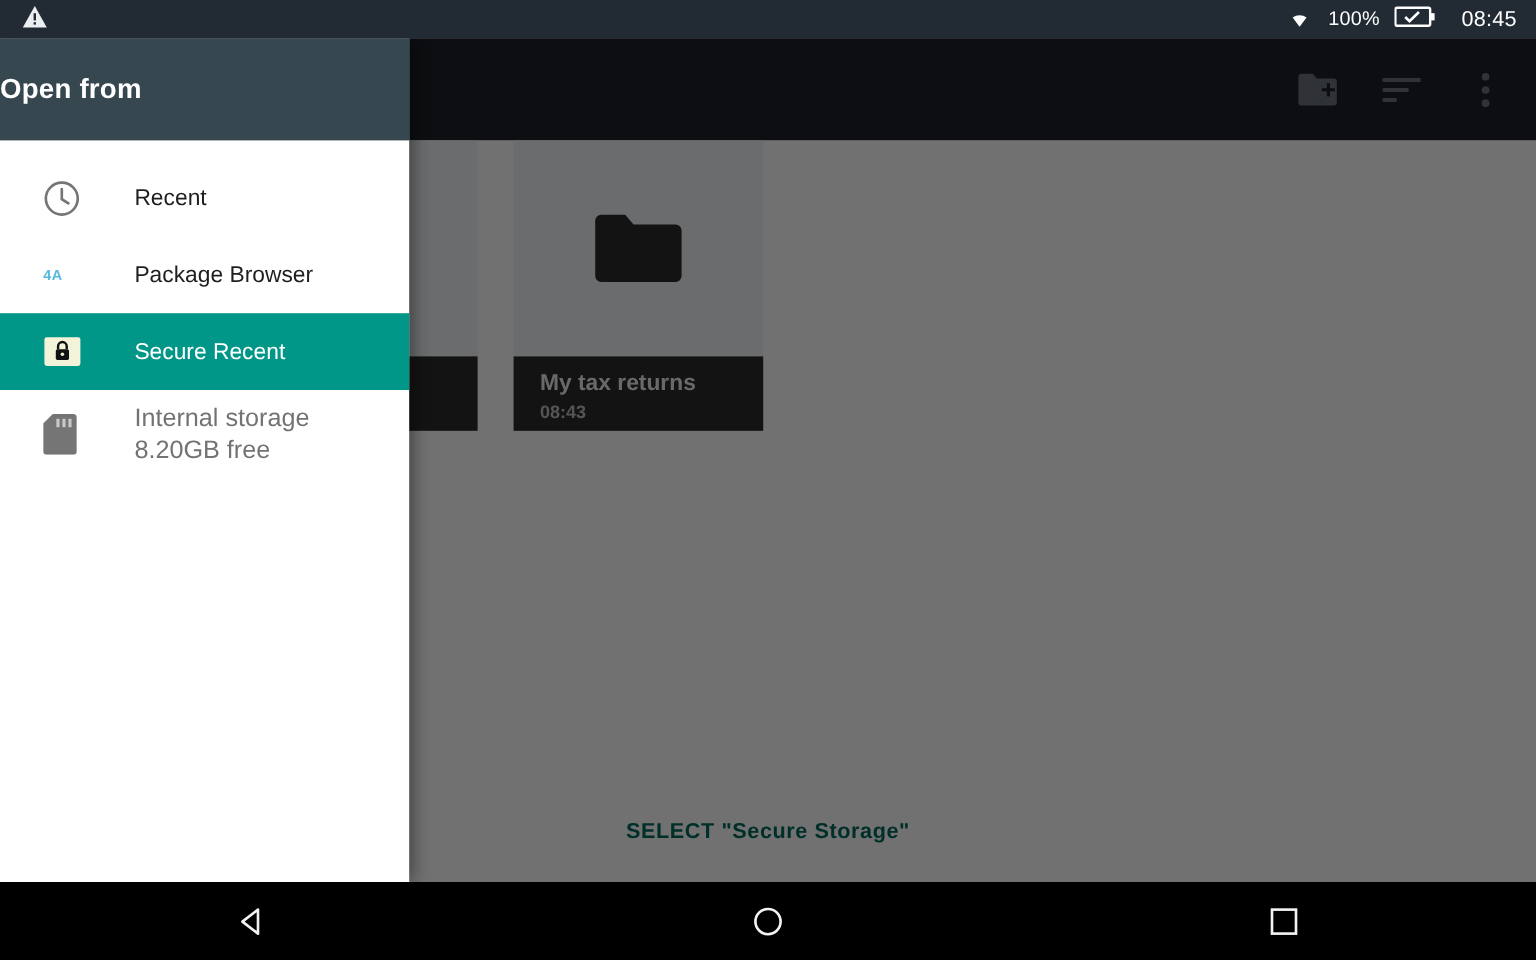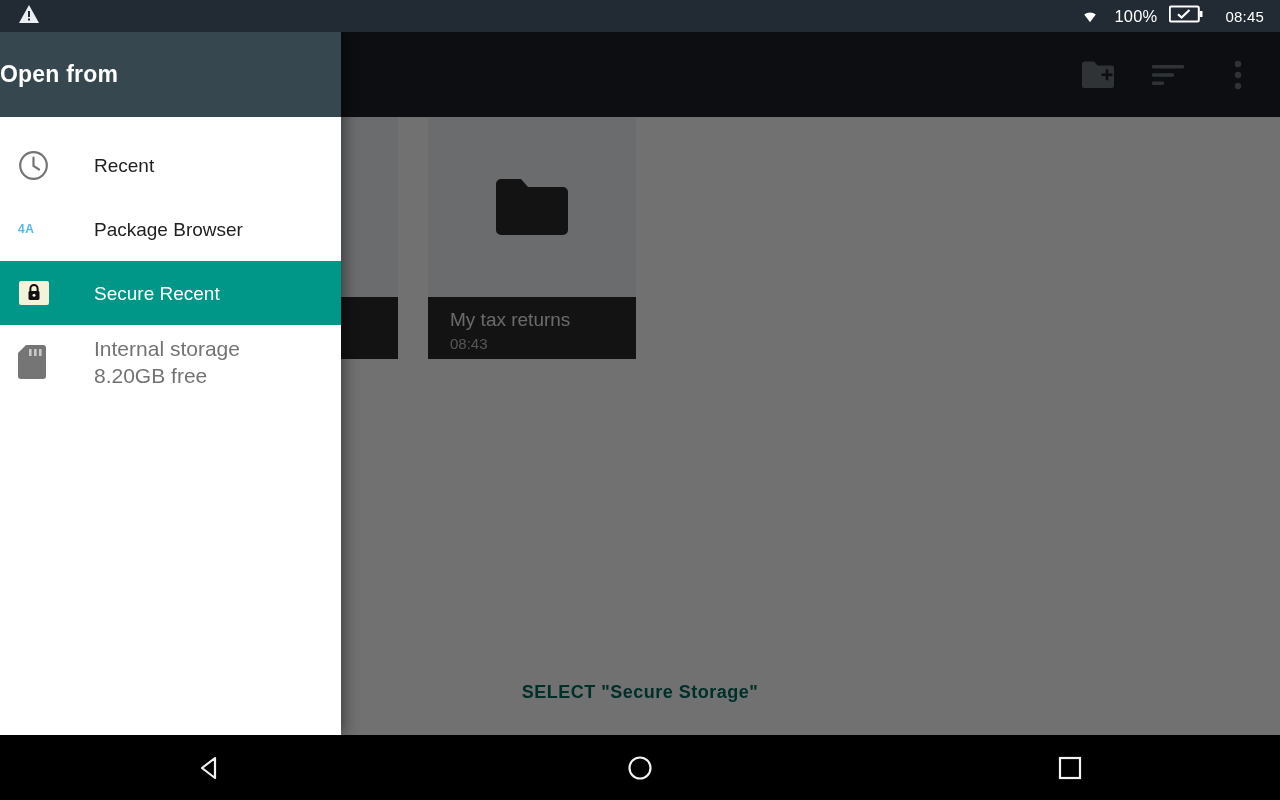--- a/index.html
+++ b/index.html
@@ -13,34 +13,34 @@
 
   
   #status-bar {
     position:absolute; left:0; top:0; width:1280px; height:32px;
     background:#222a33; display:flex; align-items:center;
     padding:0 16px 0 18px; z-index:60;
   }
   #status-left { display:flex; align-items:center; gap:10px; }
   #status-right { margin-left:auto; display:flex; align-items:center; gap:12px; }
   .sb-text { color:#fff; font-size:16.5px; letter-spacing:.2px; }
-  #clock-text { font-size:15px; margin-left:10px; }
+  #clock-text { font-size:18px; margin-left:10px; }
 
   
   #app-layer { position:absolute; left:0; top:32px; width:1280px; height:703px; background:#e8e8e8; }
   #toolbar {
     position:absolute; left:0; top:0; width:1280px; height:85px;
     background:#1b2026; display:flex; align-items:center; justify-content:flex-end;
     padding-right:18px;
   }
   .tb-btn { width:48px; height:48px; display:flex; align-items:center; justify-content:center;
             margin-left:22px; }
   #content-area { position:absolute; left:0; top:85px; width:1280px; height:533px; background:#fafafa; }
 
-  .grid-card { position:absolute; width:208px; height:242px; background:#eceff1; }
+  .grid-card { position:absolute; width:208px; height:242px; background:#eceff1;font-weight:bold; }
   .card-thumb { position:absolute; left:0; top:0; width:100%; height:180px;
                 display:flex; align-items:center; justify-content:center; }
   .card-label { position:absolute; left:0; bottom:0; width:100%; height:62px;
                 background:#2a2a2a; padding:10px 22px 0 22px; }
   .card-title { color:#e8e8e8; font-size:19px; line-height:26px; white-space:nowrap; overflow:hidden; }
   .card-sub { color:#bdbdbd; font-size:15px; line-height:22px; }
 
   #bottom-bar { position:absolute; left:0; bottom:0; width:1280px; height:85px;
                 background:#fafafa; display:flex; align-items:center; justify-content:center; }
   #select-button { color:#00695c; font-size:18px; font-weight:bold; letter-spacing:.5px; }
@@ -54,21 +54,21 @@
     position:absolute; left:0; top:32px; width:341px; height:703px;
     background:#ffffff; z-index:40;
     box-shadow:3px 0 14px rgba(0,0,0,0.45);
   }
   #drawer-header {
     height:85px; background:#37474f; display:flex; align-items:center; 
   }
   #drawer-title { color:#fff; font-size:23px; font-weight:bold; letter-spacing:.2px; }
   #drawer-list { position:relative; }
   .drawer-item {
-    position:relative; display:flex; align-items:center; height:64px; padding-left:18px;
+    position:relative; display:flex; align-items:center; height:64px; padding-left:36px;
   }
   .drawer-item.two-line { height:74px; }
   .di-icon { width:40px; min-width:40px; display:flex; align-items:center; }
   .di-text { margin-left:36px; }
   .di-label { color:#1f1f1f; font-size:19px; line-height:25px; }
   .di-sub { color:#737373; font-size:21px; line-height:27px; }
   .drawer-item.selected { background:#009688; }
   .drawer-item.selected .di-label { color:#ffffff; }
   .pkg-badge { color:#56b9e0; font-size:12px; font-weight:bold; letter-spacing:.5px; }
 

